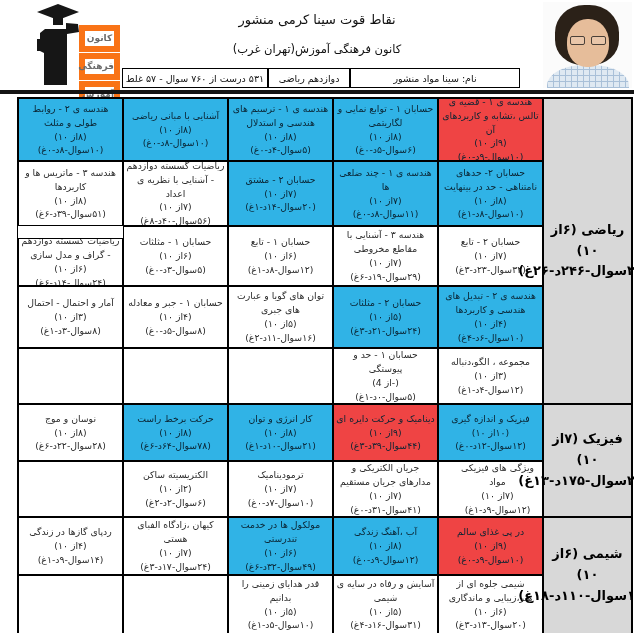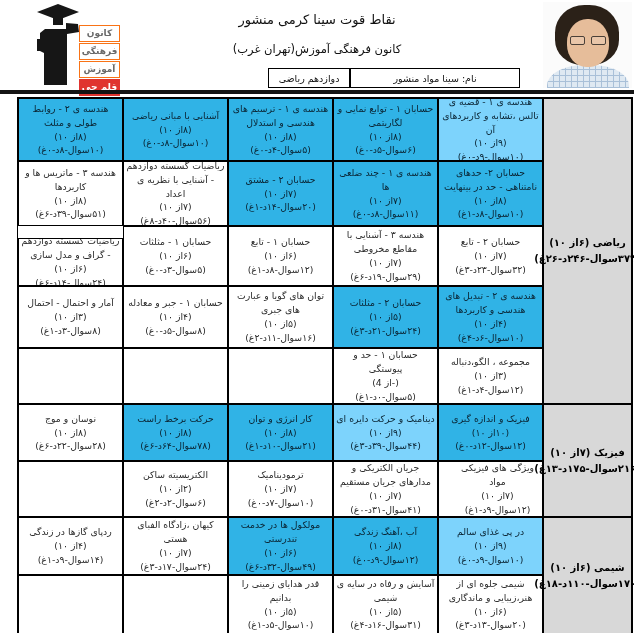--- a/index.html
+++ b/index.html
@@ -3,21 +3,21 @@
 <meta charset="utf-8">
 <style>
   html,body{margin:0;padding:0;}
   body{font-family:"DejaVu Sans","Liberation Sans",sans-serif;background:#ffffff;}
   .page{position:relative;width:634px;height:633px;background:#fff;overflow:hidden;}
 
   
   .logo{position:absolute;top:3px;left:33px;width:88px;height:85px;display:flex;flex-direction:row-reverse;align-items:flex-start;}
   .logo svg{display:block;}
   .logo-words{display:flex;flex-direction:column;width:41px;margin-top:22px;}
-  .logo-word{height:15px;line-height:15px;text-align:center;font-size:9px;font-weight:bold;color:#6a6a6a;background:#fff;border:1px solid #f97316;margin-bottom:1px;}
+  .logo-word{height:15px;line-height:15px;text-align:center;font-size:9px;font-weight:bold;color:#6a6a6a;background:#fff;border:6px solid #f97316;margin-bottom:1px;}
   .logo-word.red{background:#e0342f;color:#fff;border-color:#e0342f;}
 
   .page-title{position:absolute;top:12px;right:0;left:0;width:420px;margin:0 auto;text-align:center;font-size:13px;color:#111;}
   .org-name{position:absolute;top:42px;right:0;left:0;width:420px;margin:0 auto;text-align:center;font-size:11.5px;color:#111;}
 
   .photo{position:absolute;top:2px;left:543px;width:89px;height:86px;background:#fbfbfb;overflow:hidden;}
   .photo .hair{position:absolute;top:3px;left:12px;width:64px;height:60px;background:#2b2118;border-radius:46% 46% 42% 42%;}
   .photo .face{position:absolute;top:17px;left:24px;width:42px;height:48px;background:#e6bd9a;border-radius:48% 48% 46% 46%;}
   .photo .glass{position:absolute;top:34px;width:13px;height:7px;border:1px solid #4a4038;border-radius:2px;background:rgba(255,255,255,.15);}
   .photo .g1{left:27px;} .photo .g2{left:48px;}
@@ -35,24 +35,24 @@
 
   
   .grid{position:absolute;top:97px;left:17px;width:616px;height:536px;display:grid;
     grid-template-columns:89px 105px 105px 105px 105px 105px;
     grid-template-rows:63px 65px 60px 62px 56px 57px 56px 58px 59px;
     border:1px solid #000;box-sizing:border-box;background:#fff;}
   .cell{border:1px solid #000;box-sizing:border-box;display:flex;flex-direction:column;align-items:center;justify-content:center;
     text-align:center;font-size:9.3px;line-height:1.5;padding:1px 2px;overflow:hidden;}
   .cell.white{background:#ffffff;color:#2b2b2b;}
   .cell.cyan{background:#30b3e6;color:#0a2433;}
-  .cell.dark{background:#7dd3fc;color:#0a2433;}
+  .cell.dark{background:#ef4444;color:#0a2433;}
   .cell .t{max-width:100%;}
   .subject{border:1px solid #000;box-sizing:border-box;background:#d8d8d8;color:#000;font-weight:bold;
-    display:flex;flex-direction:column;align-items:center;justify-content:center;text-align:center;font-size:10px;line-height:1.6;padding:2px;}
+    display:flex;flex-direction:column;align-items:center;justify-content:center;text-align:center;font-size:13px;line-height:1.6;padding:2px;}
 </style>
 </head>
 <body>
 
 <div class="page">
 
   <div class="logo">
     <span>
       <svg width="46" height="84" viewBox="0 0 46 84">
         <g fill="#161616">
@@ -78,20 +78,21 @@
     <div class="shirt"></div>
     <div class="hair"></div>
     <div class="face"></div>
     <div class="glass g1"></div>
     <div class="glass g2"></div>
   </div>
 
   <div class="info-strip">
     <div class="info-cell info-name">نام: سینا مواد منشور</div>
     <div class="info-cell info-grade">دوازدهم ریاضی</div>
+    <div class="info-cell info-score">۵۳۱ درست از ۷۶۰ سوال - ۵۷ غلط</div>
   </div>
 
   <div class="top-rule"></div>
 
   <div class="grid" id="grid" dir="rtl">
       <div class="cell cyan" style="grid-area: 1 / 6;">
         <div class="t">هندسه ی ۲ - روابط طولی و مثلث</div>
         <div>(۸از ۱۰)</div>
         <div>(۱۰سوال-۸د-۰غ)</div>
       </div>

